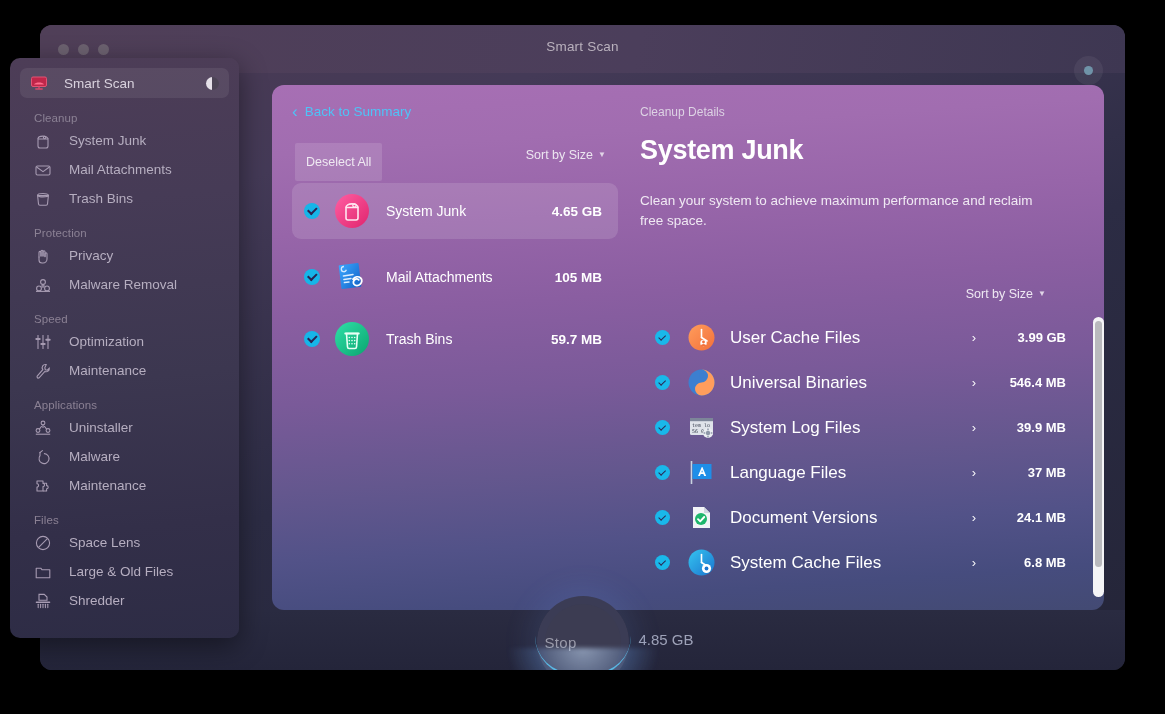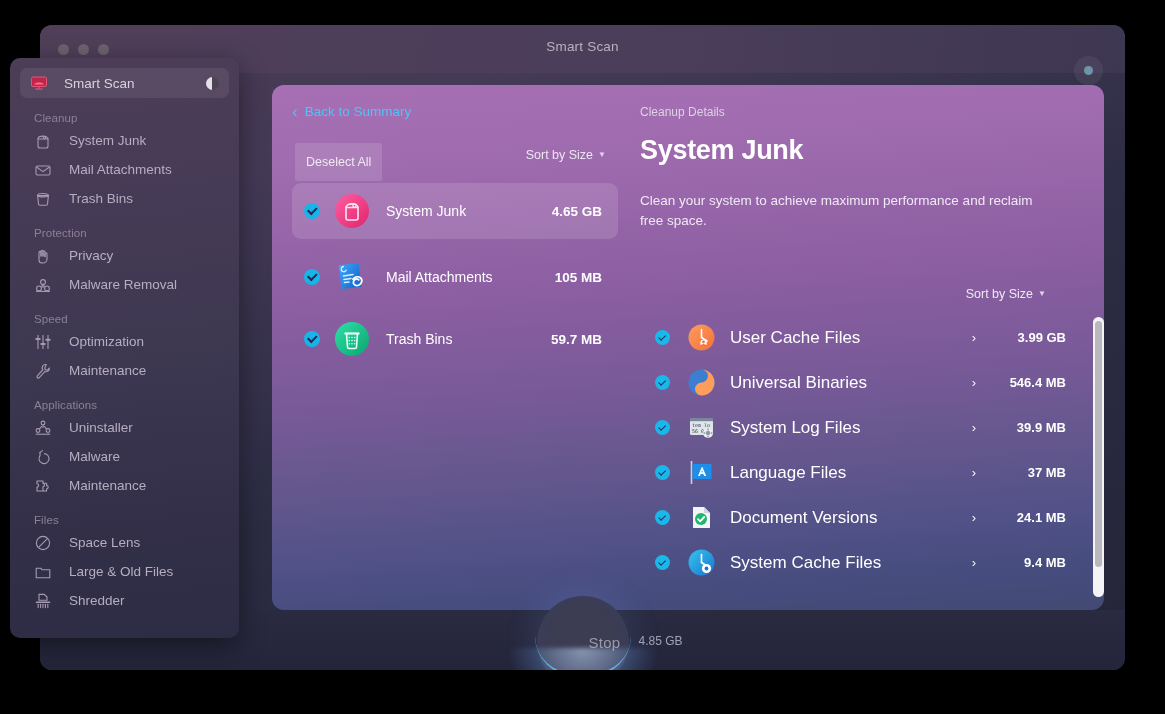--- a/index.html
+++ b/index.html
@@ -164,26 +164,26 @@
     bottom: -18px; width: 92px; height: 92px;
   }
   #stop-ring {
     position: absolute; inset: 0; border-radius: 50%;
     background: conic-gradient(from 140deg, #3c9eae 0deg 70deg, #3b3c55 70deg 360deg);
     box-shadow: 0 0 26px 10px rgba(120,170,255,0.10);
   }
   #stop-inner {
     position: absolute; inset: 8px; border-radius: 50%;
     background: #3c3c52;
-    display: flex; align-items: center; justify-content: flex-end;
+    display: flex; align-items: center; justify-content: flex-start;
   }
   #stop-label { font-size: 15px; color: #9a9aa9; letter-spacing: .3px; }
   #total-size {
     position: absolute; left: 50%; margin-left: 56px; bottom: 22px;
-    font-size: 12px; color: #9ea2b8;
+    font-size: 15px; color: #9ea2b8;
   }
   #glow {
     position: absolute; left: 50%; transform: translateX(-50%);
     bottom: -44px; width: 150px; height: 66px;
     background: radial-gradient(ellipse at 50% 0%, rgba(200,225,255,0.55) 0%, rgba(120,180,255,0.18) 45%, rgba(0,0,0,0) 72%);
     filter: blur(2px);
   }
   #glow-arc {
     position: absolute; left: 50%; transform: translateX(-50%);
     bottom: -6px; width: 96px; height: 40px;
@@ -458,21 +458,21 @@
                 <circle cx="18.5" cy="19.5" r="4.6" fill="#fff"></circle>
                 <circle cx="18.5" cy="19.5" r="1.9" fill="#1b74cf"></circle>
                 <g stroke="#fff" stroke-width="1.4">
                   <line x1="18.5" y1="15.4" x2="18.5" y2="16.8"></line>
                   <line x1="18.5" y1="22.2" x2="18.5" y2="23.6"></line>
                 </g>
               </svg>
             </div>
             <div class="det-name">System Cache Files</div>
             <div class="det-arrow">›</div>
-            <div class="det-size">9.4 MB</div>
+            <div class="det-size">6.8 MB</div>
           </div>
 
         </div>
 
         <div id="det-scrollbar">
           <div id="det-thumb"></div>
         </div>
       </div>
     </div>
 

